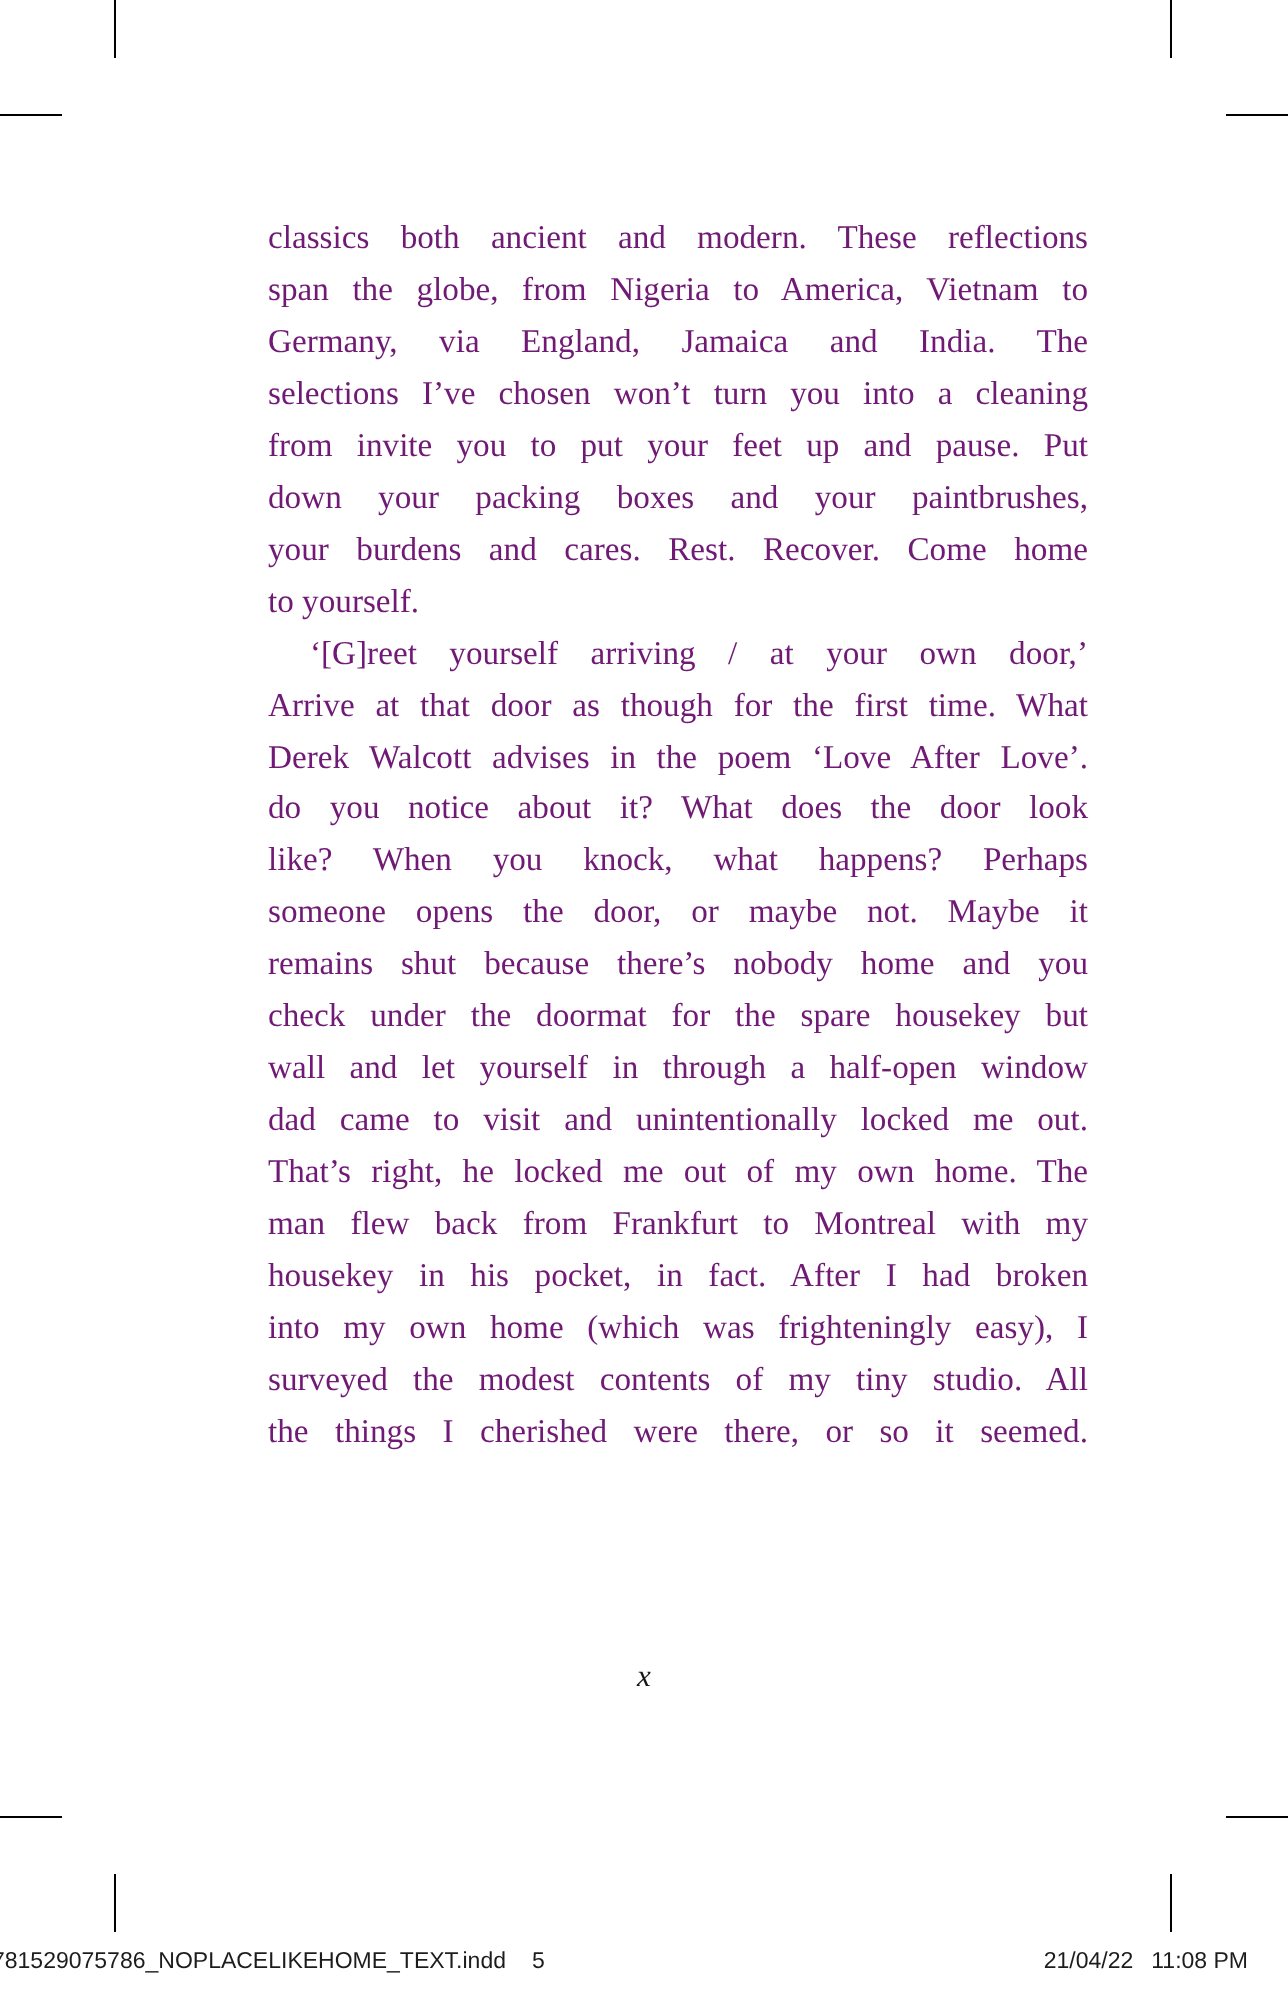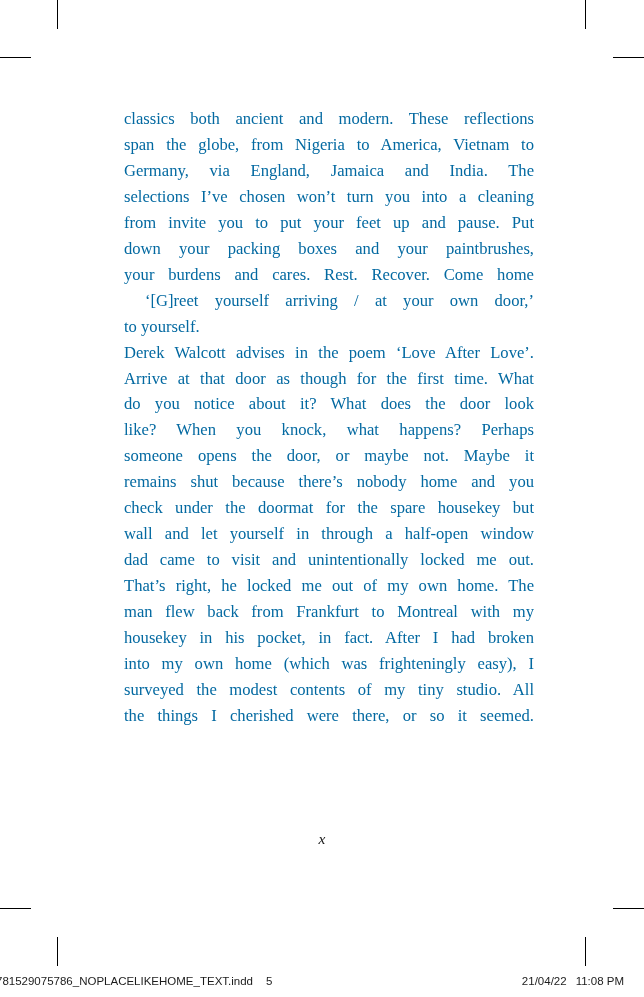--- a/index.html
+++ b/index.html
@@ -17,26 +17,26 @@
   }
   .crop {
     position: absolute;
     background: #000000;
   }
   .crop.v { width: 1px; height: 29px; }
   .crop.h { width: 31px; height: 1px; }
 
   .text-block {
     position: absolute;
-    left: 124px;
+    left: 134px;
     top: 106px;
     width: 410px;
     font-size: 16.6px;
     line-height: 25.95px;
-    color: #0369a1;
+    color: #701a75;
   }
   .line {
     white-space: nowrap;
     text-align: left;
   }
   .line.just {
     white-space: normal;
     text-align: justify;
     text-align-last: justify;
   }
@@ -83,24 +83,24 @@
   <div class="crop v" style="left:585px; top:937px;"></div>
 
   <div class="text-block" id="text-block">
       <div class="line just">classics both ancient and modern. These reflections</div>
       <div class="line just">span the globe, from Nigeria to America, Vietnam to</div>
       <div class="line just">Germany, via England, Jamaica and India. The</div>
       <div class="line just">selections I’ve chosen won’t turn you into a cleaning</div>
       <div class="line just">from invite you to put your feet up and pause. Put</div>
       <div class="line just">down your packing boxes and your paintbrushes,</div>
       <div class="line just">your burdens and cares. Rest. Recover. Come home</div>
+      <div class="line">to yourself.</div>
       <div class="line just indent">‘[G]reet yourself arriving / at your own door,’</div>
-      <div class="line">to yourself.</div>
+      <div class="line just">Arrive at that door as though for the first time. What</div>
       <div class="line just">Derek Walcott advises in the poem ‘Love After Love’.</div>
-      <div class="line just">Arrive at that door as though for the first time. What</div>
       <div class="line just">do you notice about it? What does the door look</div>
       <div class="line just">like? When you knock, what happens? Perhaps</div>
       <div class="line just">someone opens the door, or maybe not. Maybe it</div>
       <div class="line just">remains shut because there’s nobody home and you</div>
       <div class="line just">check under the doormat for the spare housekey but</div>
       <div class="line just">wall and let yourself in through a half-open window</div>
       <div class="line just">dad came to visit and unintentionally locked me out.</div>
       <div class="line just">That’s right, he locked me out of my own home. The</div>
       <div class="line just">man flew back from Frankfurt to Montreal with my</div>
       <div class="line just">housekey in his pocket, in fact. After I had broken</div>

